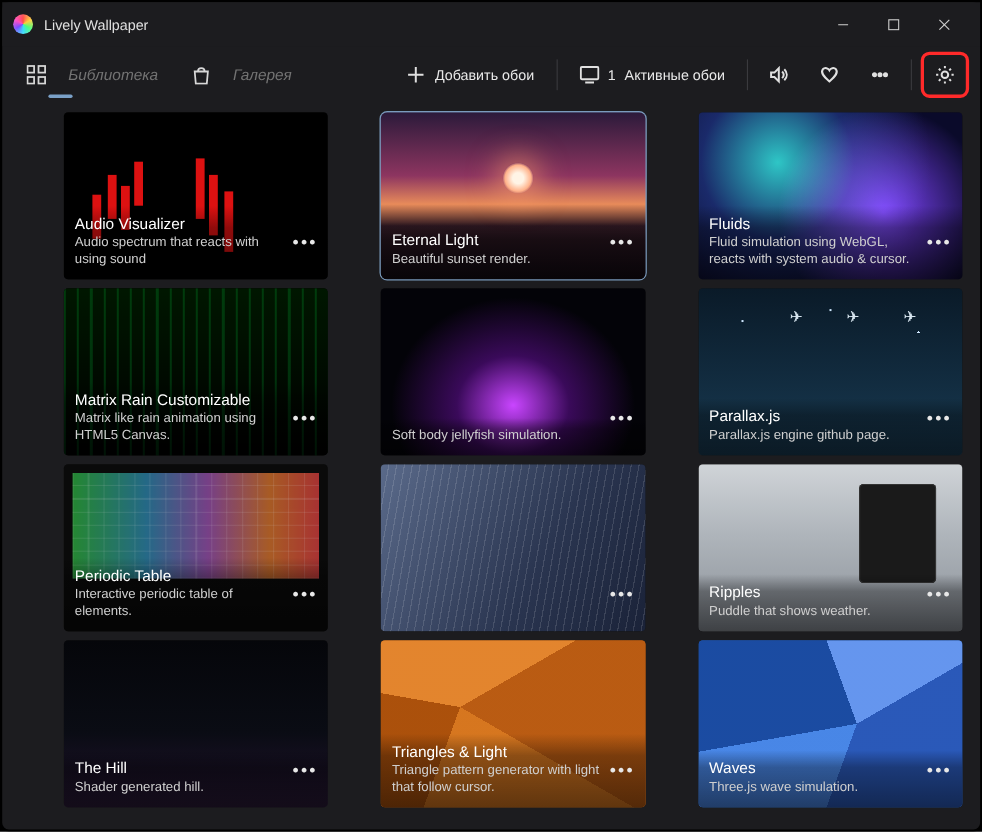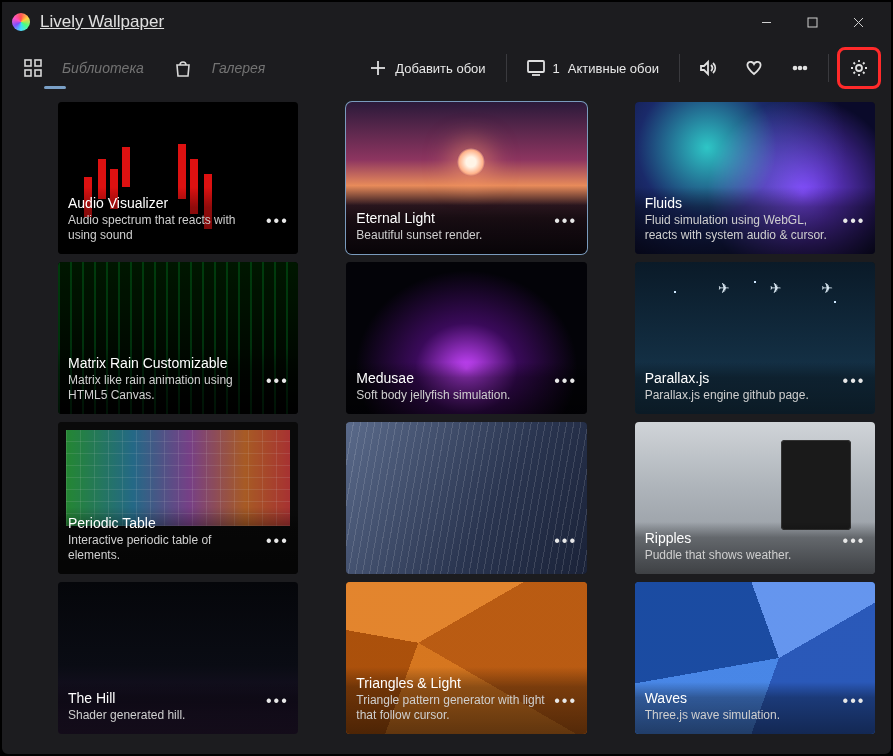--- a/index.html
+++ b/index.html
@@ -23,21 +23,21 @@
     display: flex; align-items: center;
     padding: 0 10px;
     background: #1c1c1f;
   }
   .titlebar .app-icon {
     width: 18px; height: 18px; border-radius: 50%;
     background: conic-gradient(#ff4c4c,#ffcf3a,#4cff7a,#3adcff,#7a4cff,#ff4cc2,#ff4c4c);
     margin-right: 10px;
     box-shadow: 0 0 4px rgba(255,255,255,0.2) inset;
   }
-  .titlebar .app-title { font-size: 17px; color: #e0e0e0; text-decoration: underline; }
+  .titlebar .app-title { font-size: 13px; color: #e0e0e0; }
   .titlebar .spacer { flex: 1; }
   .win-btn {
     width: 46px; height: 30px;
     display: flex; align-items: center; justify-content: center;
     color: #d0d0d0;
   }
   .win-btn svg { width: 11px; height: 11px; stroke: #d0d0d0; stroke-width: 1; fill: none; }
   
   .toolbar {
     height: 52px;
@@ -285,21 +285,20 @@
         <div class="desc">Matrix like rain animation using HTML5 Canvas.</div>
       </div>
       <div class="card-menu">
           <span>•••</span>
         </div>
     </div>
 
     <div class="card">
       <div class="thumb th-medusae"></div>
       <div class="caption">
-        <div class="title">Medusae</div>
         <div class="desc">Soft body jellyfish simulation.</div>
       </div>
       <div class="card-menu">
           <span>•••</span>
         </div>
     </div>
 
     <div class="card">
       <div class="thumb th-parallax"></div>
       <div class="caption">

